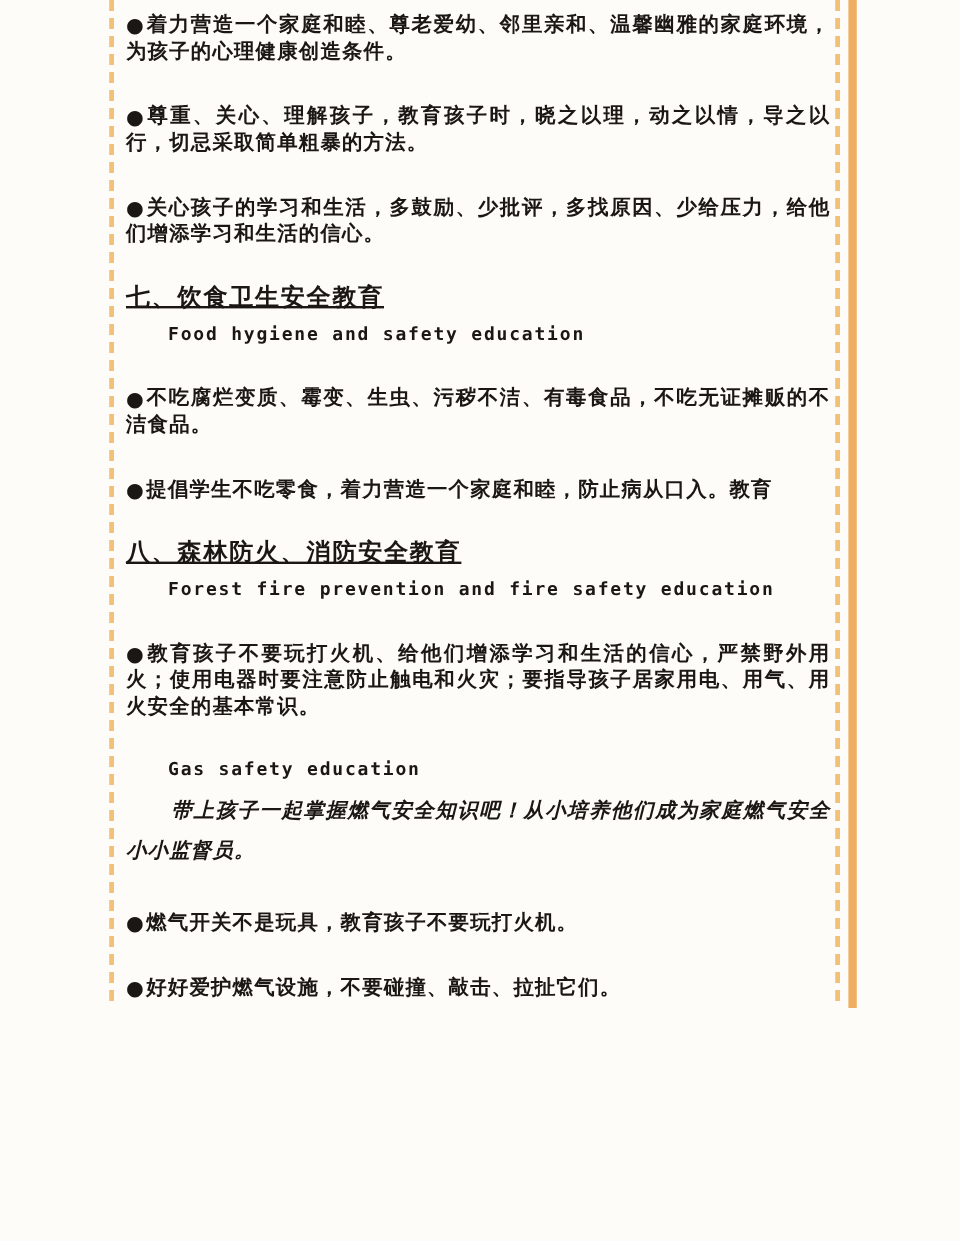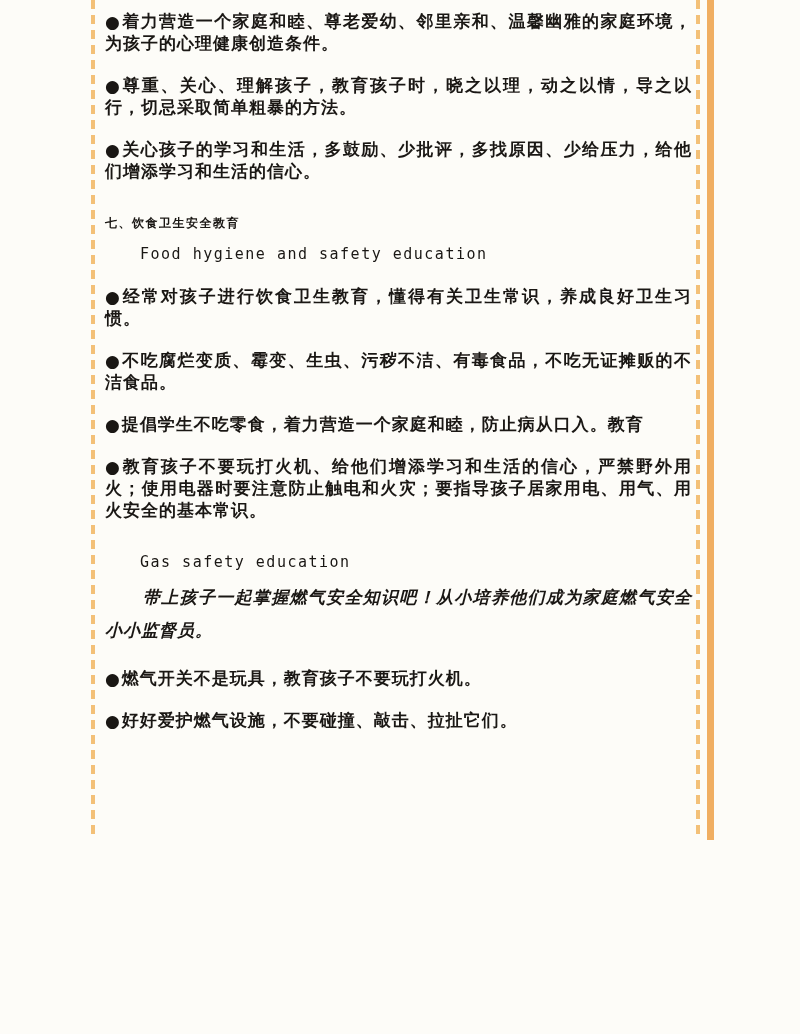--- a/index.html
+++ b/index.html
@@ -36,43 +36,44 @@
     position:absolute;
     left:105px;top:10px;
     width:587px;
     font-size:17px;
     font-weight:bold;
     letter-spacing:1px;
     line-height:22px;
   }
   p{margin:0;}
   .b-bullet{
-    margin-top:20px;
+    margin-top:32px;
     text-align:justify;
     text-justify:inter-character;
   }
   .b-bullet:first-child{margin-top:0;}
   .dot{
     display:inline-block;
     font-size:17px;
     margin-right:1px;
     transform:translateY(1px);
   }
   .b-section{margin-top:30px;}
   .sec-zh{
-    font-size:12px;
+    font-size:20px;
     letter-spacing:1.5px;
     line-height:22px;
+    text-decoration:underline;
   }
   .sec-en{
     margin-top:9px;
     padding-left:35px;
     font-family:"DejaVu Sans Mono","Liberation Mono",monospace;
     font-size:15px;
-    font-weight:normal;
+    font-weight:bold;
     letter-spacing:1.5px;
     line-height:22px;
     white-space:nowrap;
   }
   .b-indent{
     margin-top:8px;
     line-height:33px;
     text-indent:38px;
     text-align:justify;
     text-justify:inter-character;
@@ -102,23 +103,26 @@
   <div class="rule rule-dashed rule-left"></div>
 
   <div class="content">
       <p class="b-bullet"><span class="dot">●</span><span>着力营造一个家庭和睦、尊老爱幼、邻里亲和、温馨幽雅的家庭环境，为孩子的心理健康创造条件。</span></p>
       <p class="b-bullet"><span class="dot">●</span><span>尊重、关心、理解孩子，教育孩子时，晓之以理，动之以情，导之以行，切忌采取简单粗暴的方法。</span></p>
       <p class="b-bullet"><span class="dot">●</span><span>关心孩子的学习和生活，多鼓励、少批评，多找原因、少给压力，给他们增添学习和生活的信心。</span></p>
       <div class="b-section">
         <div class="sec-zh">七、饮食卫生安全教育</div>
         <div class="sec-en">Food hygiene and safety education</div>
       </div>
-      <p class="b-bullet"><span class="dot">●</span><span>经常对孩子进行饮食卫生教育，懂得有关卫生常识，养成良好卫生习惯。</span></p>
       <p class="b-bullet"><span class="dot">●</span><span>不吃腐烂变质、霉变、生虫、污秽不洁、有毒食品，不吃无证摊贩的不洁食品。</span></p>
       <p class="b-bullet"><span class="dot">●</span><span>提倡学生不吃零食，着力营造一个家庭和睦，防止病从口入。教育</span></p>
+      <div class="b-section">
+        <div class="sec-zh">八、森林防火、消防安全教育</div>
+        <div class="sec-en">Forest fire prevention and fire safety education</div>
+      </div>
       <p class="b-bullet"><span class="dot">●</span><span>教育孩子不要玩打火机、给他们增添学习和生活的信心，严禁野外用火；使用电器时要注意防止触电和火灾；要指导孩子居家用电、用气、用火安全的基本常识。</span></p>
       <div class="b-section">
         <div class="sec-en">Gas safety education</div>
       </div>
       <p class="b-indent">带上孩子一起掌握燃气安全知识吧！从小培养他们成为家庭燃气安全小小监督员。</p>
       <p class="b-bullet"><span class="dot">●</span><span>燃气开关不是玩具，教育孩子不要玩打火机。</span></p>
       <p class="b-bullet"><span class="dot">●</span><span>好好爱护燃气设施，不要碰撞、敲击、拉扯它们。</span></p>
     </div>
 
   <div class="clipped-line">

